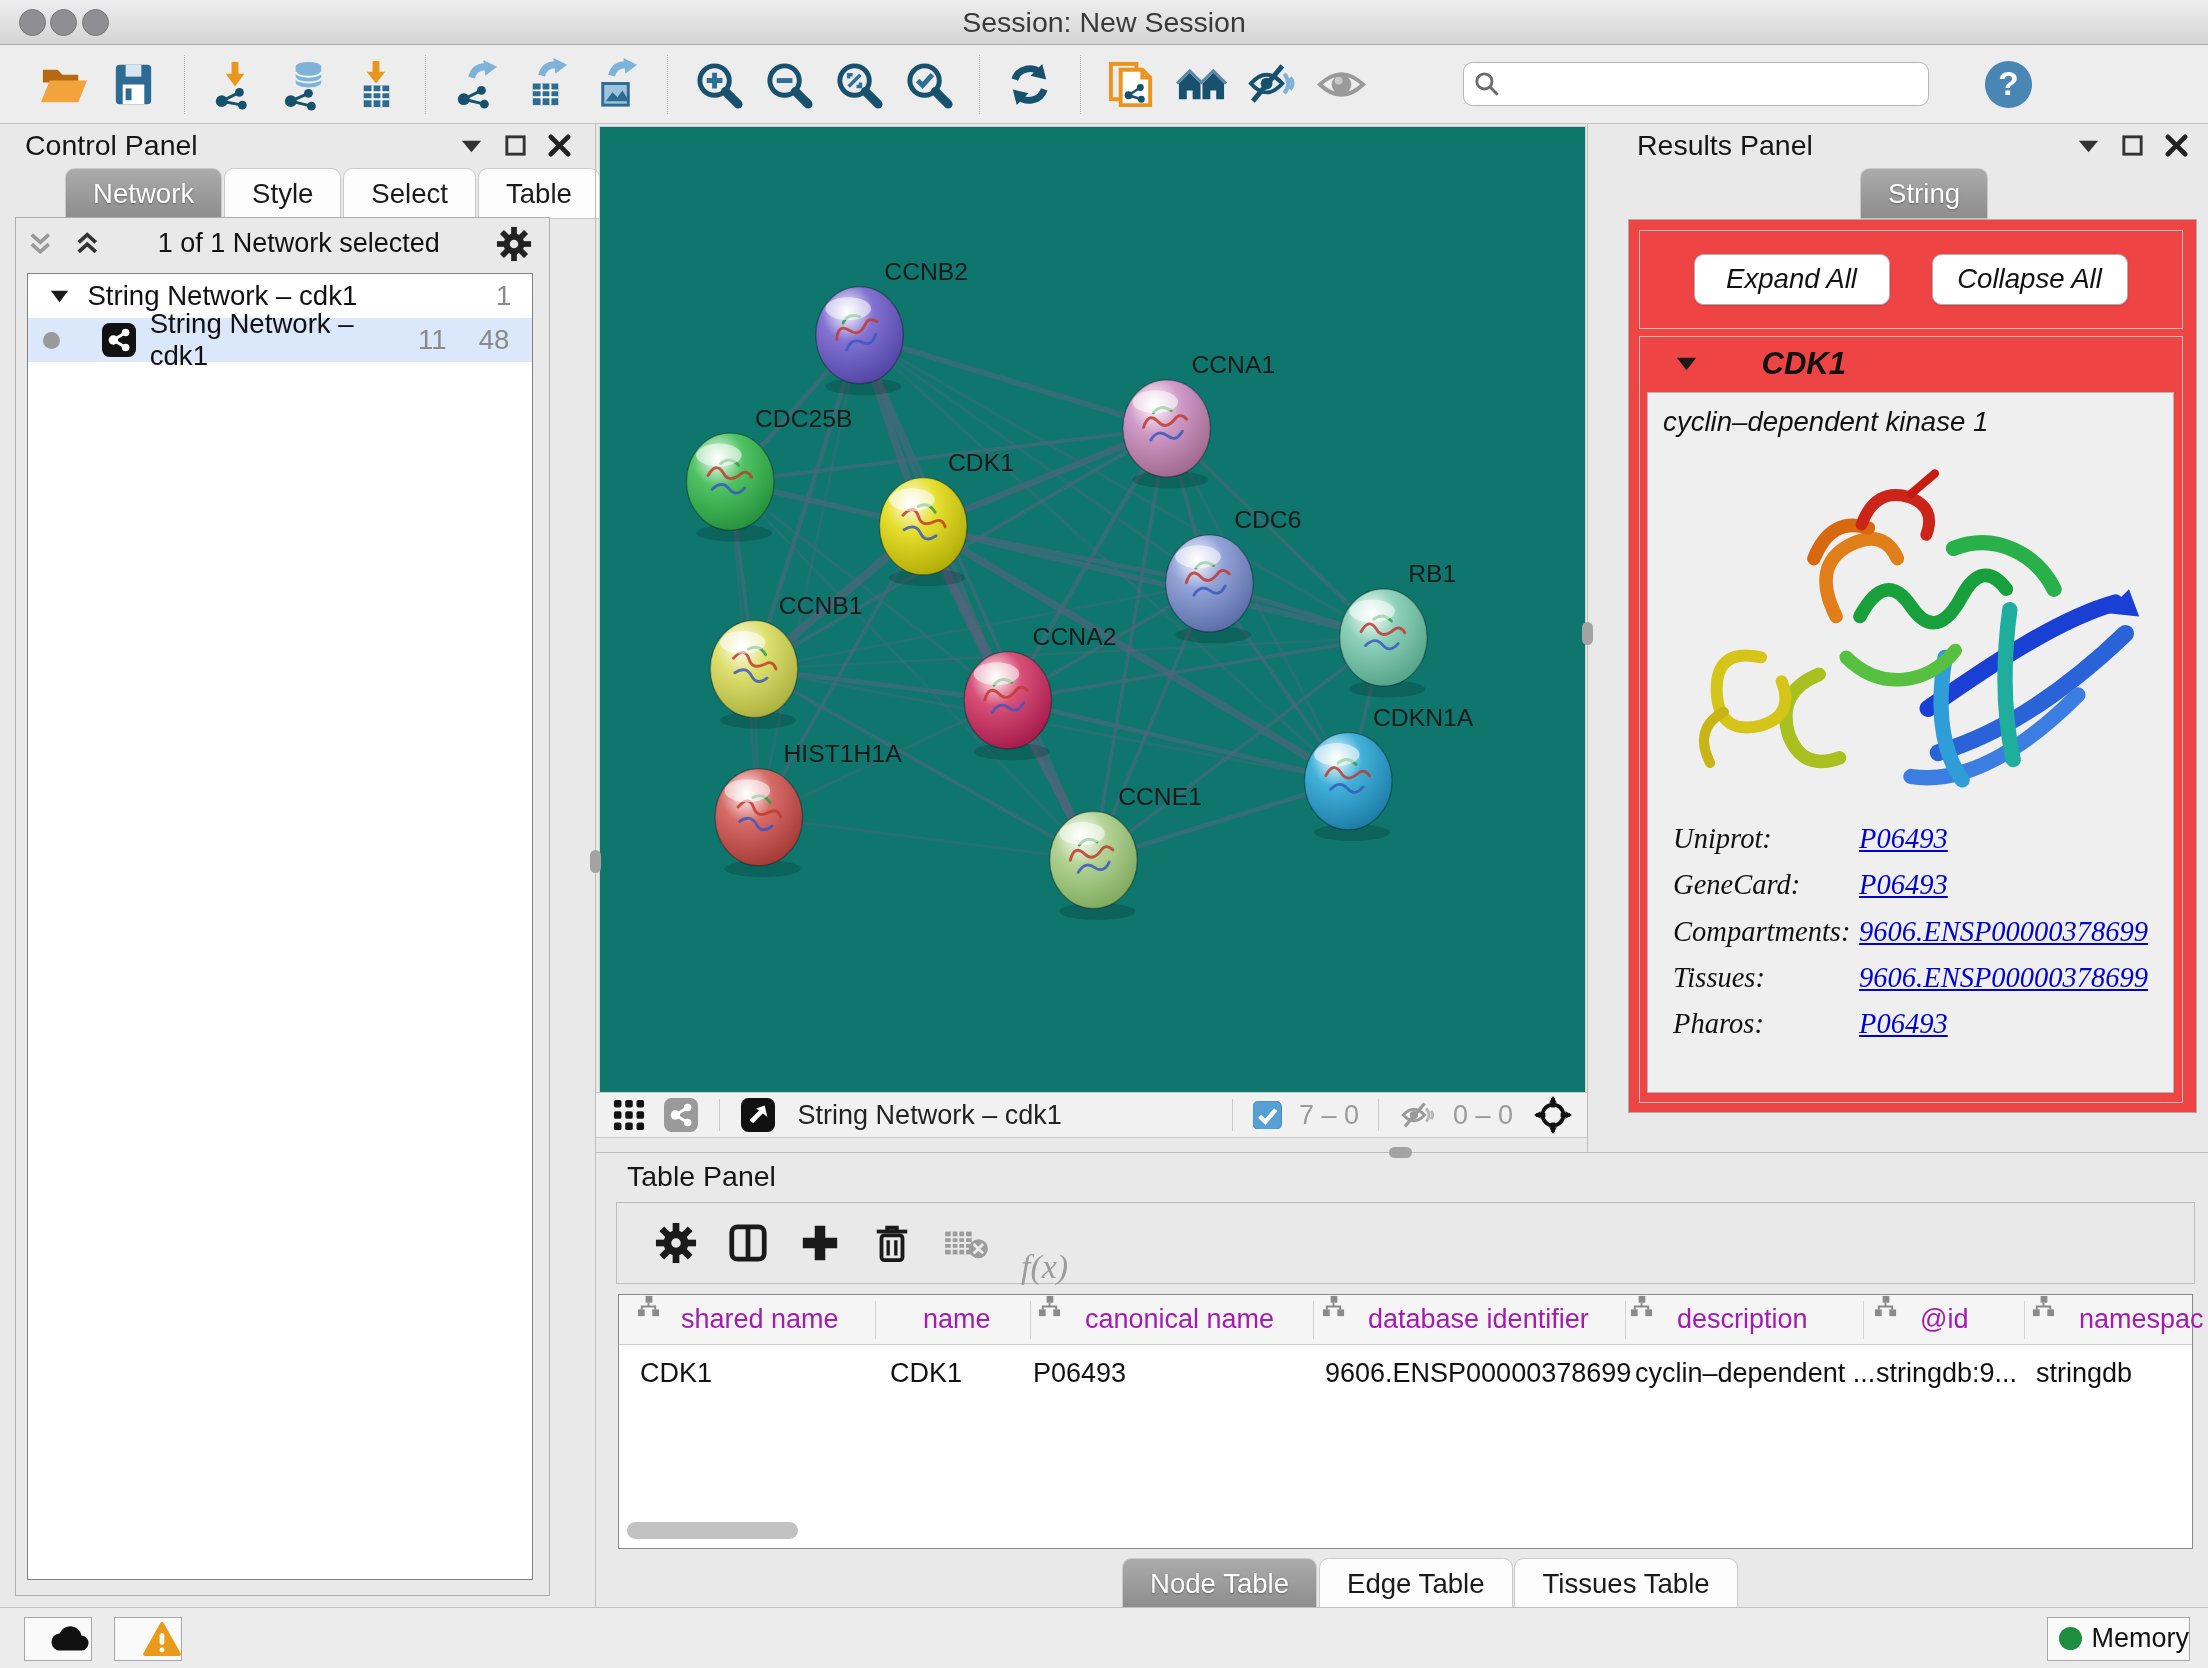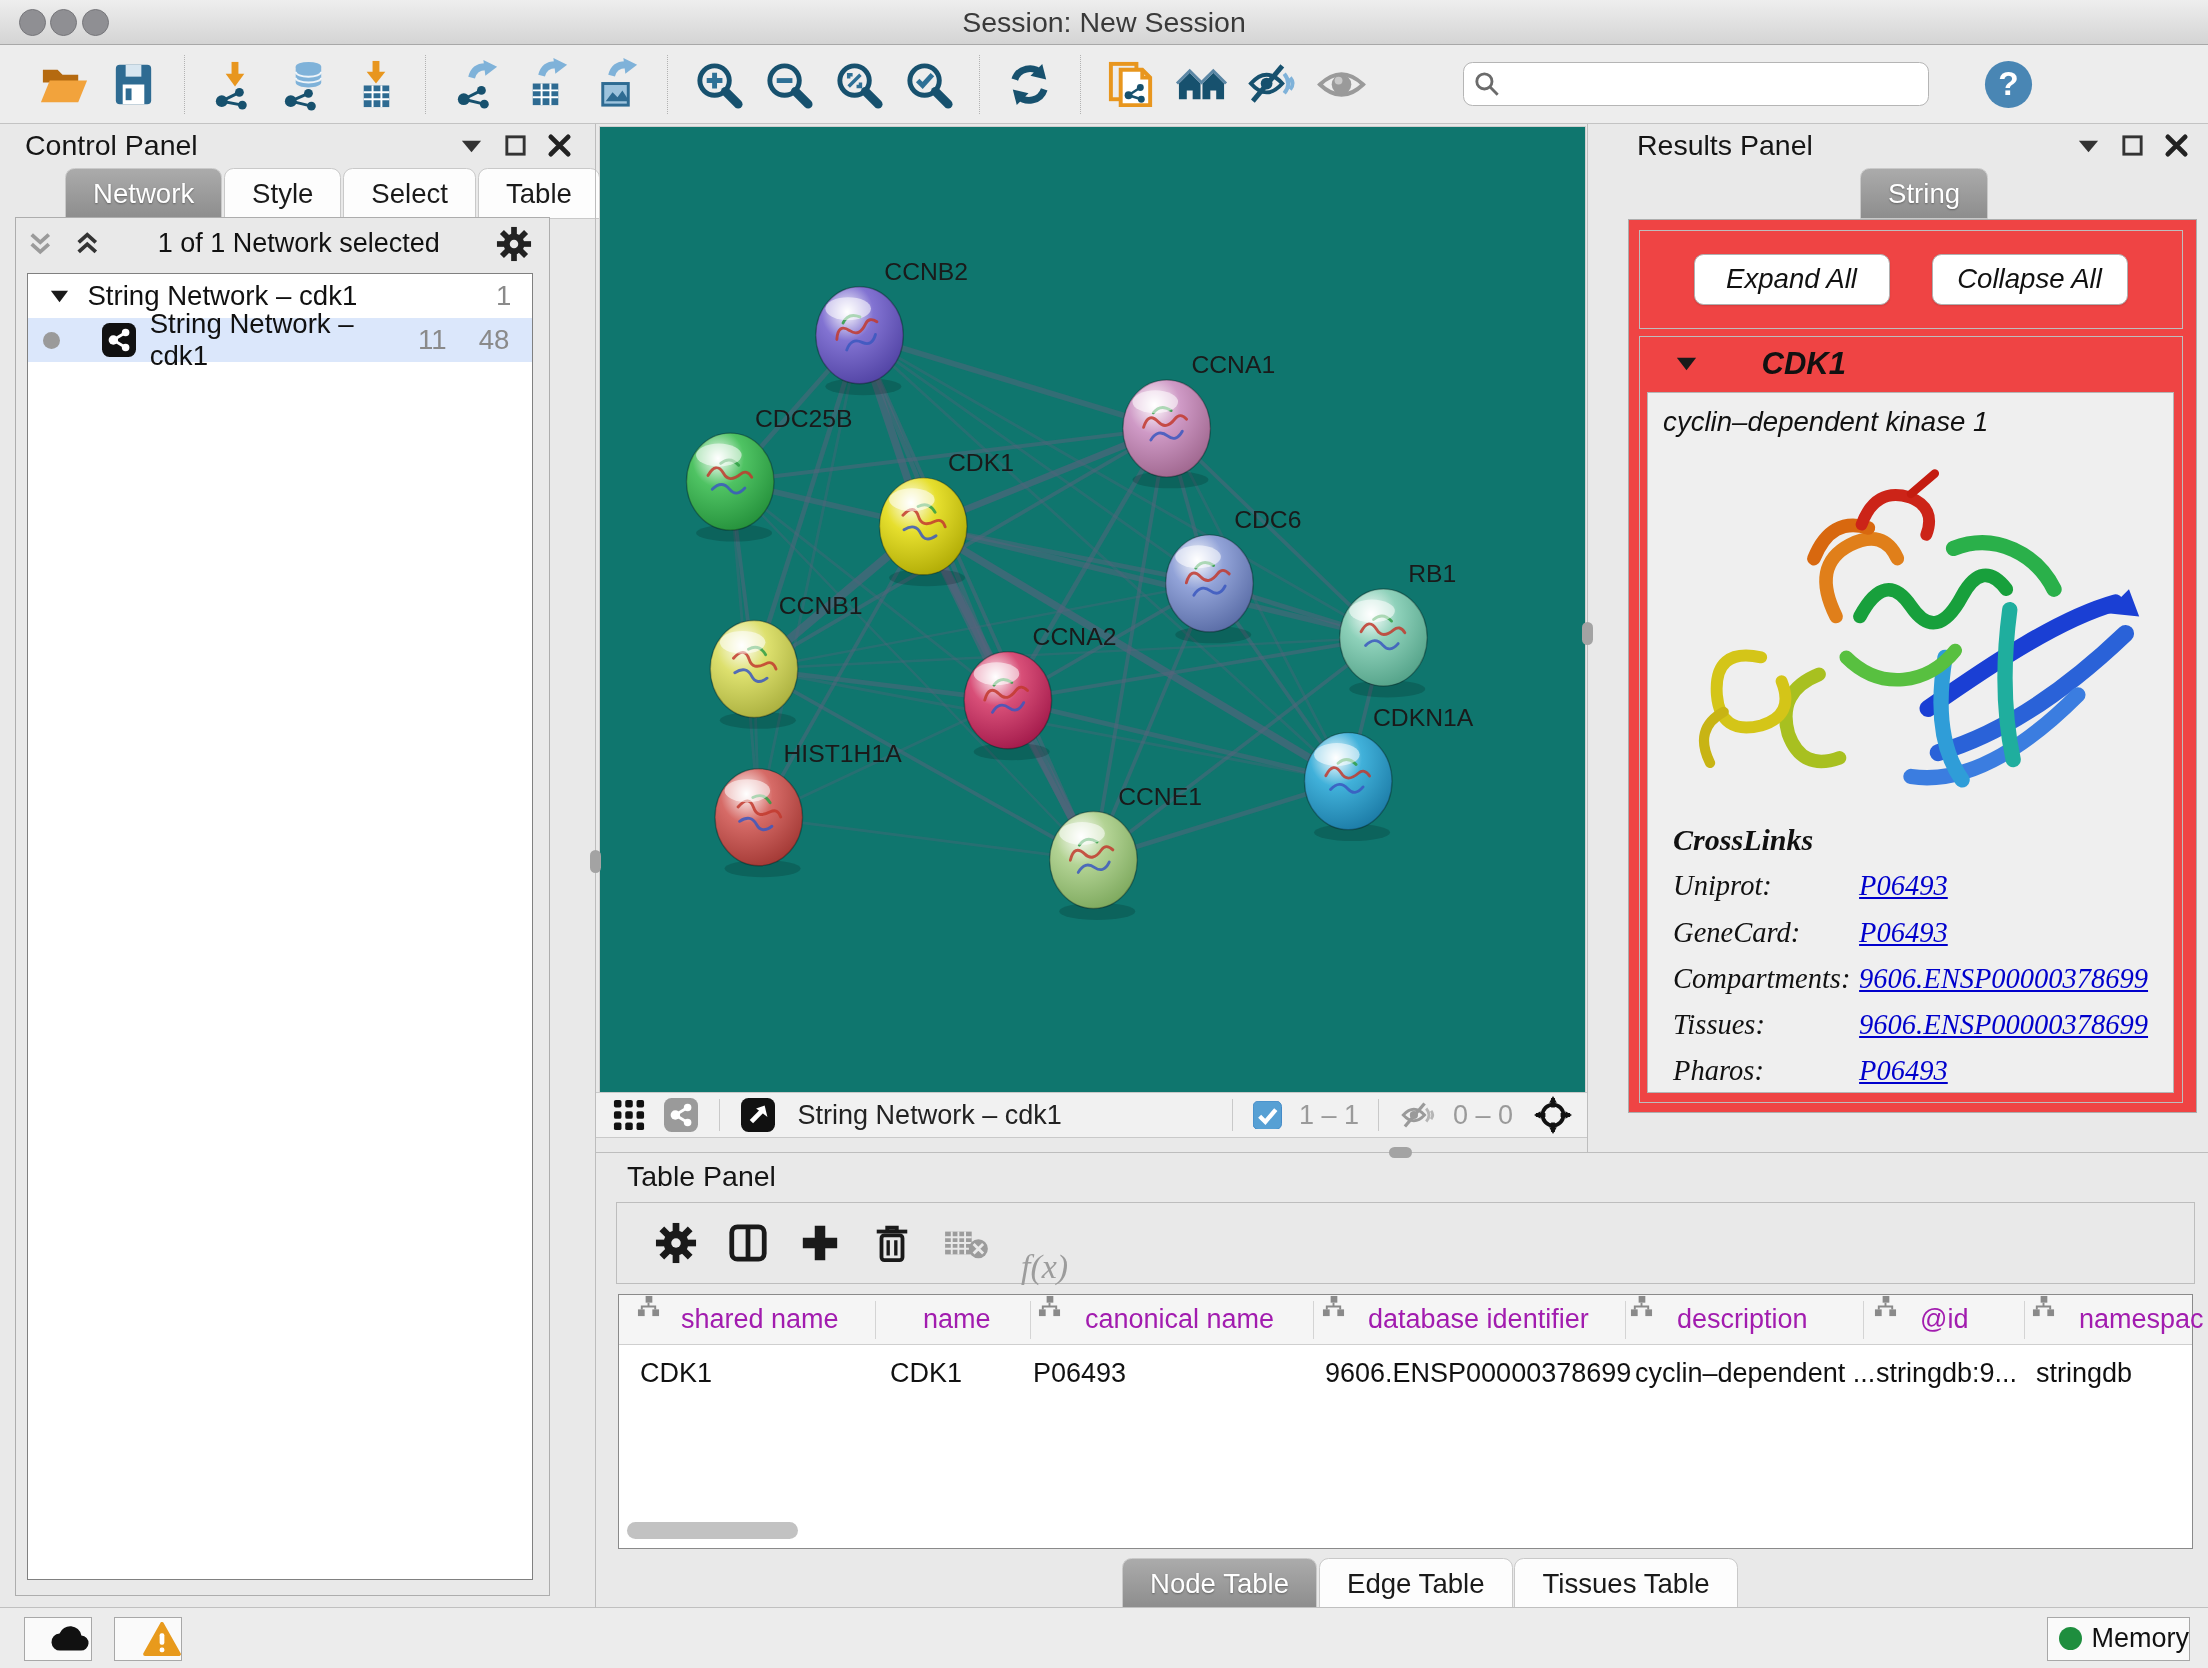--- a/index.html
+++ b/index.html
@@ -530,21 +530,21 @@
     <path d="M11 25 23 13" stroke="#fff" stroke-width="5"></path>
     <polygon points="25,8 28,20 16,11" fill="#fff"></polygon>
   </svg>
   <span id="net-name">String Network – cdk1</span>
   <span style="flex:1"></span>
   <div class="nbsep"></div>
   <svg class="nbi" width="28.5" height="28.5" viewBox="0 0 30 30">
     <rect width="30" height="30" rx="6" fill="#57a0d4" stroke="#3f87c5"></rect>
     <path d="M7 16l6 6 11-13" stroke="#fff" stroke-width="4.5" fill="none"></path>
   </svg>
-  <span class="cnt">1 – 1</span>
+  <span class="cnt">7 – 0</span>
   <div class="nbsep"></div>
   <svg class="nbi" width="36" height="32" viewBox="0 0 44 38">
     <path d="M4 19Q17 5 30 19Q17 33 4 19Z" fill="none" stroke="#9a9a9a" stroke-width="3.5"></path>
     <circle cx="17" cy="19" r="5" fill="#9a9a9a"></circle>
     <path d="M32 11q7 8 0 16M38 14q4 5 0 10" stroke="#b5b5b5" stroke-width="3.5" fill="none"></path>
     <path d="M6 33 30 5" stroke="#9a9a9a" stroke-width="4"></path>
   </svg>
   <span class="cnt">0 – 0</span>
   <svg class="nbi" style="margin:0 15px 0 13.3px" width="38" height="38" viewBox="0 0 40 40">
     <circle cx="20" cy="20" r="11" fill="none" stroke="#111" stroke-width="4"></circle>
@@ -601,21 +601,20 @@
             <path d="M96 130 q -25 10 -18 35 q 8 22 30 14" stroke="#a8c020" stroke-width="8"></path>
             <path d="M62 120 q -28 -6 -26 22 q 2 24 26 18 q 20 -6 12 -26" stroke="#d4c518" stroke-width="7"></path>
             <path d="M40 152 q -18 10 -8 30" stroke="#c8b414" stroke-width="6"></path>
             <path d="M106 96 q -15 -30 8 -42 q 20 -10 28 8" stroke="#e07f1a" stroke-width="8"></path>
             <path d="M93 62 q 10 -25 32 -18" stroke="#d8680f" stroke-width="8"></path>
             <path d="M121 42 q 8 -22 28 -16 q 16 6 10 22" stroke="#cc2418" stroke-width="7"></path>
             <path d="M150 24 l 14 -12" stroke="#c41c10" stroke-width="5"></path>
           </g>
         </svg>
         <div id="crosslinks">
-          <div id="cl-head">CrossLinks</div>
           <div id="cl-rows">
               <div class="cl-row">
                 <span class="cl-label">Uniprot:</span>
                 <a class="cl-link">P06493</a>
               </div>
               <div class="cl-row">
                 <span class="cl-label">GeneCard:</span>
                 <a class="cl-link">P06493</a>
               </div>
               <div class="cl-row">

